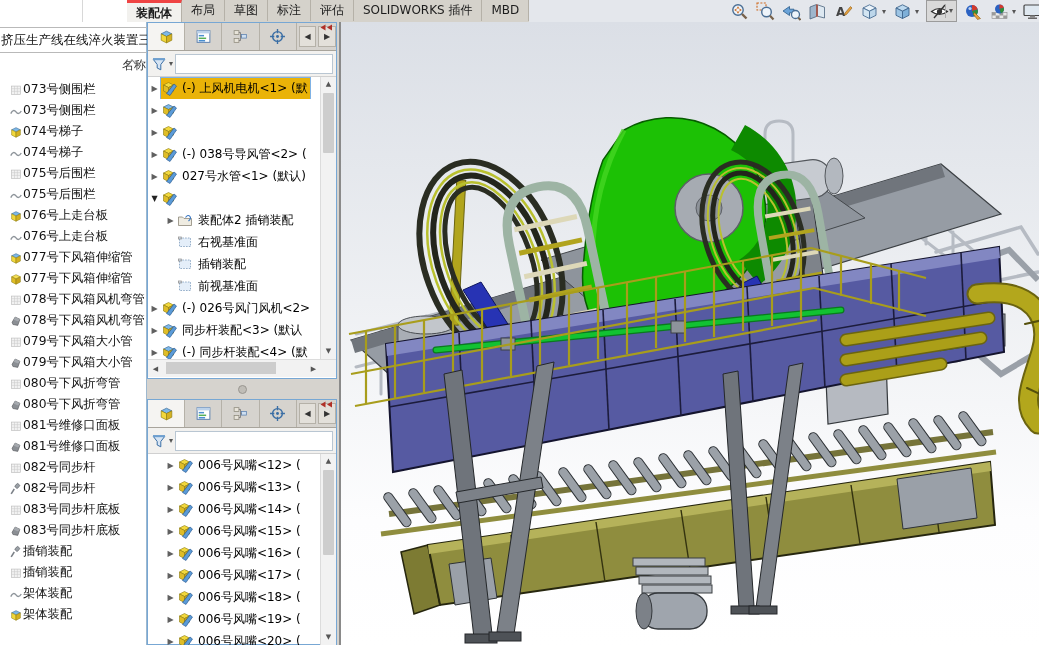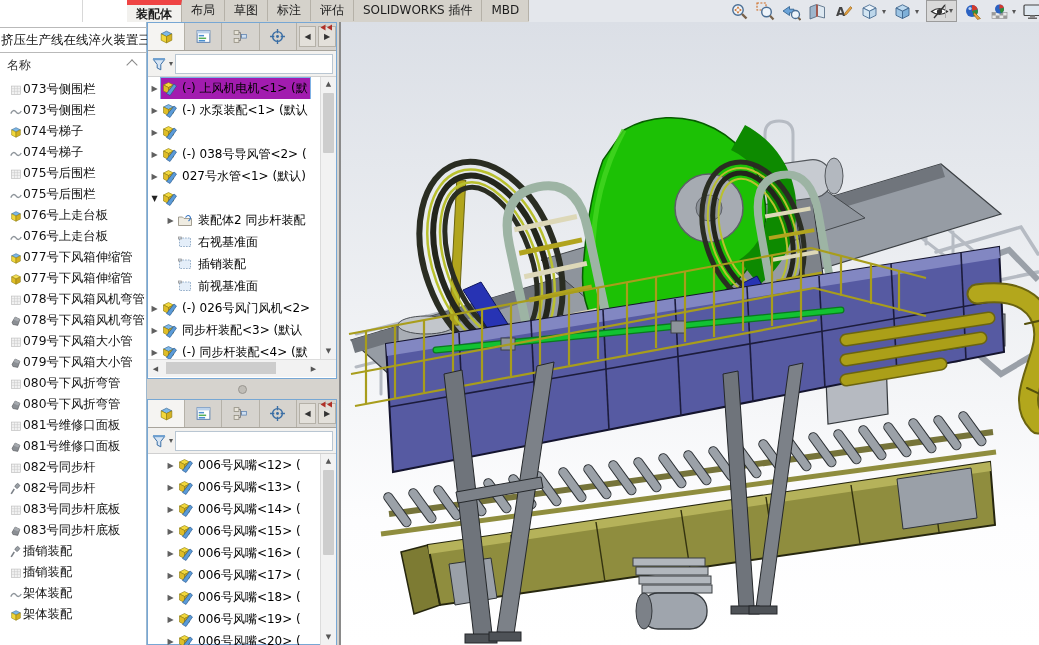--- a/index.html
+++ b/index.html
@@ -6,31 +6,31 @@
     font-family:"DejaVu Sans","Liberation Sans",sans-serif;font-size:12px;
     -webkit-user-select:none;user-select:none;background:#fff;}
   #app{position:relative;width:1039px;height:645px;overflow:hidden;}
 
   
   #topbar{position:absolute;left:0;top:0;width:1039px;height:22px;background:#e4e7ec;}
   #topleft{position:absolute;left:0;top:0;width:127px;height:22px;background:#fff;border-bottom:1px solid #e0e0e0;}
   #topleft .vdiv{position:absolute;left:82px;top:0;width:1px;height:22px;background:#d8d8d8;}
   #tabstrip{position:absolute;left:127px;top:0;height:22px;display:flex;background:#d5d2cb;border-bottom:1px solid #a8a49c;}
   .cmdtab{height:21px;line-height:21px;padding:0 9px;color:#1c1c1c;border-right:1px solid #b5b1a8;white-space:nowrap;cursor:default;}
-  .cmdtab.active{background:#f2f1ee;border-top:5px solid #ef4444;font-weight:bold;font-family:Liberation Mono, monospace;}
+  .cmdtab.active{background:#f2f1ee;border-top:3px solid #ef4444;font-weight:bold;}
   #hud{position:absolute;right:0;top:0;height:22px;display:flex;align-items:center;gap:7px;padding-right:2px;}
   .hudic{width:19px;height:19px;display:block;}
   .dd{font-size:8px;color:#555;margin-left:-4px;}
   #eyebox{display:flex;align-items:center;background:#d9d9d9;border:1px solid #9b9b9b;height:20px;padding:0 3px;}
   #eyebox .dd{border-left:1px solid #aaa;padding-left:3px;height:14px;line-height:14px;}
 
   
   #leftpanel{position:absolute;left:0;top:22px;width:146px;height:623px;background:#fff;border-right:1px solid #9db8cf;}
   #lp-title{position:absolute;left:0;top:5px;width:146px;height:24px;line-height:24px;border-top:1px solid #b9b9b9;border-bottom:1px solid #b9b9b9;padding-left:1px;font-size:12.5px;color:#111;white-space:nowrap;overflow:hidden;text-align:center;}
-  #lp-header{position:absolute;left:0;top:32px;width:146px;height:22px;line-height:22px;color:#333;}
+  #lp-header{position:absolute;left:0;top:32px;width:146px;height:22px;line-height:22px;color:#333;text-align:right;}
   #lp-header .hl{margin-left:7px;}
   #lp-caret{position:absolute;right:10px;top:7px;width:7px;height:7px;border-left:1.5px solid #888;border-top:1.5px solid #888;transform:rotate(45deg);}
   #lp-list{position:absolute;left:0;top:57px;width:146px;height:566px;overflow:hidden;}
   .lrow{height:21px;display:flex;align-items:center;gap:0;padding-left:9px;white-space:nowrap;overflow:hidden;font-size:12.3px;color:#111;}
   .lrow svg{width:14px;height:14px;flex:0 0 14px;}
 
   
   #midpanel{position:absolute;left:147px;top:22px;width:192px;height:623px;background:#d6d3ce;border-right:2px solid #8a8a8a;}
   .ppanel{position:absolute;left:0;width:190px;background:#fff;border:1px solid #77a7d4;box-sizing:border-box;}
   #panel-top{top:0;height:357px;}
@@ -46,21 +46,21 @@
   .filterrow .fdd{font-size:8px;color:#555;}
   .filterbox{flex:1;height:18px;background:#fff;border:1px solid #b9c6d2;}
   .treearea{position:relative;overflow:hidden;}
   #tree-top{height:282px;}
   #tree-bot{height:191px;}
   .frow{height:22px;display:flex;align-items:center;white-space:nowrap;overflow:hidden;font-size:12px;color:#000;}
   .frow .arr{width:13px;text-align:center;color:#606060;font-size:8px;flex:0 0 13px;}
   .frow .arr.open{color:#222;}
   .frow svg{width:16px;height:16px;flex:0 0 16px;margin-right:3px;}
   .frow .lbl{padding:2px 2px;}
-  .frow.sel .selwrap{background:#a21caf;outline:1px solid #7fb2e5;}
+  .frow.sel .selwrap{background:#eab308;outline:1px solid #7fb2e5;}
   .selwrap{display:flex;align-items:center;}
   .ind1{margin-left:16px;}
   .vsb{position:absolute;right:0;top:0;width:15px;background:#f2f2f2;border-left:1px solid #dcdcdc;}
   .vsb .sa{height:15px;line-height:15px;text-align:center;font-size:7px;color:#555;background:#f2f2f2;}
   .vsb .thumb{position:absolute;left:2px;width:11px;background:#cdcdcd;border-radius:1px;}
   .hsb{height:17px;background:#f2f2f2;border-top:1px solid #dcdcdc;display:flex;align-items:center;position:relative;}
   .hsb .sa{width:15px;text-align:center;font-size:7px;color:#555;}
   .hsb .thumb{position:absolute;left:18px;top:2px;width:110px;height:12px;background:#cdcdcd;}
   .hsb .sa.right{position:absolute;right:15px;}
   #splitter{position:absolute;left:0;top:357px;width:190px;height:20px;background:#d6d3ce;display:flex;align-items:center;justify-content:center;}
@@ -480,21 +480,20 @@
                 <use href="#ic-part"></use>
               </svg>
               <span class="lbl">(-) 上风机电机&lt;1&gt; (默</span>
             </span>
           </div>
       <div class="frow">
             <span class="arr">▶</span>
             <svg>
               <use href="#ic-asm"></use>
             </svg>
-            <span class="lbl">(-) 水泵装配&lt;1&gt; (默认</span>
           </div>
       <div class="frow">
             <span class="arr">▶</span>
             <svg>
               <use href="#ic-part"></use>
             </svg>
           </div>
       <div class="frow">
             <span class="arr">▶</span>
             <svg>
@@ -513,21 +512,21 @@
             <span class="arr open">▼</span>
             <svg>
               <use href="#ic-part"></use>
             </svg>
           </div>
       <div class="frow">
             <span class="arr ind1">▶</span>
             <svg>
               <use href="#ic-mates"></use>
             </svg>
-            <span class="lbl">装配体2 同步杆装配</span>
+            <span class="lbl">装配体2 插销装配</span>
           </div>
       <div class="frow">
             <span class="arr ind1"></span>
             <svg>
               <use href="#ic-plane"></use>
             </svg>
             <span class="lbl">右视基准面</span>
           </div>
       <div class="frow">
             <span class="arr ind1"></span>

